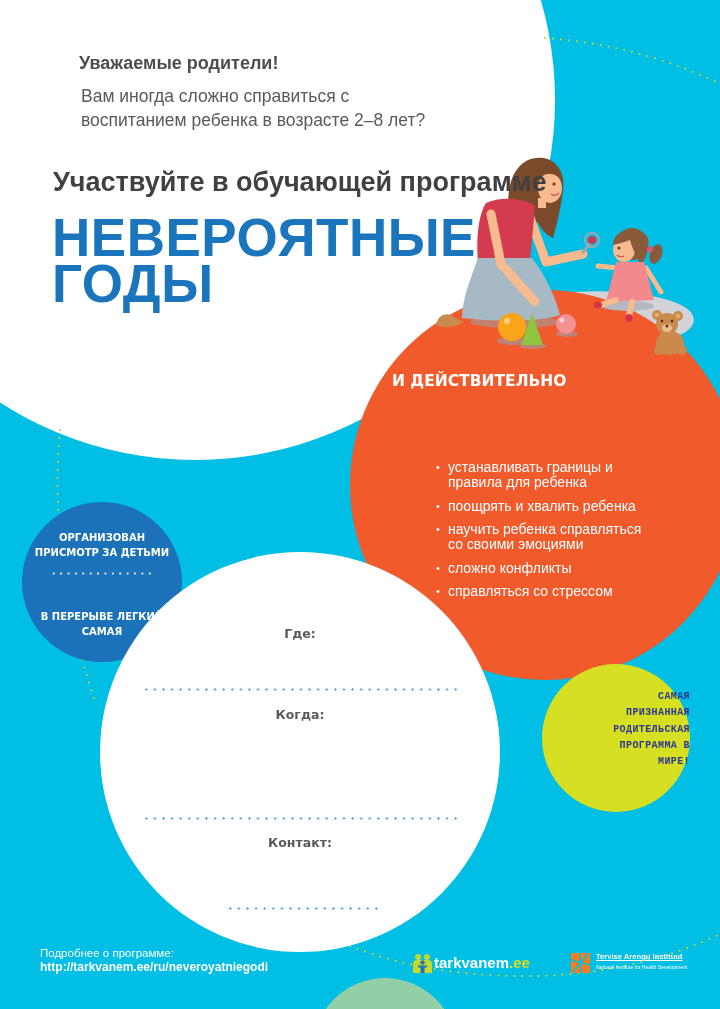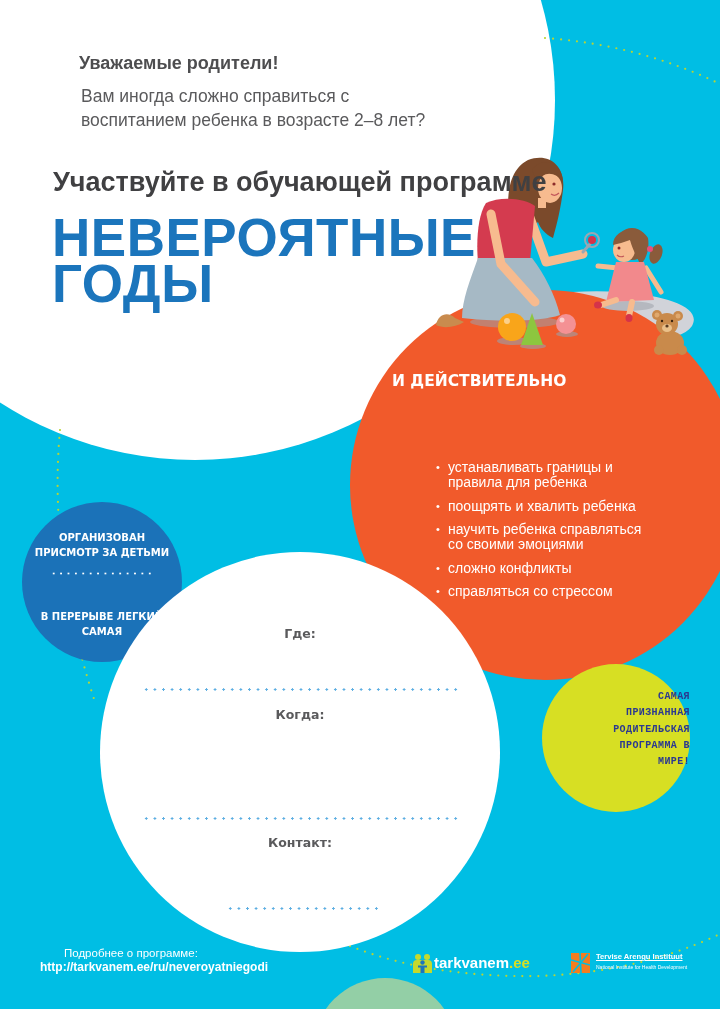--- a/index.html
+++ b/index.html
@@ -52,21 +52,21 @@
 .dots{position:absolute;z-index:10;height:3px;
   background-image:radial-gradient(circle,var(--dot-blue) 1px,transparent 1.3px);background-size:8.6px 3px;}
 #field-where-line{left:142px;top:688px;width:318px;}
 #field-when-line{left:142px;top:817px;width:318px;}
 #field-contact-line{left:226px;top:907px;width:152px;}
 
 
 #badge{left:542px;width:148px;top:689px;text-align:right;font-family:Liberation Mono, monospace;font-weight:bold;font-size:10px;line-height:16.25px;color:var(--navy);letter-spacing:0.4px;}
 
 
-#more-info{left:40px;top:946px;font-size:11.5px;line-height:14px;color:#fff;margin-left:24px;}
+#more-info{left:40px;top:946px;font-size:11.5px;line-height:14px;color:#fff;}
 #more-url{left:40px;top:960px;font-size:12px;line-height:15px;font-weight:bold;color:#fff;text-decoration:none;cursor:pointer;}
 #tark-icon{left:412px;top:953px;z-index:10;}
 #tark-text{left:434px;top:952px;font-size:15px;line-height:22px;font-weight:bold;color:#fff;}
 #tark-tld{color:var(--lime);text-align:right;}
 #tai-icon{left:571px;top:953px;z-index:10;}
 #tai-title{left:596px;top:952px;font-size:7.6px;line-height:10px;font-weight:bold;color:#fff;text-decoration:underline;}
 #tai-sub{left:596px;top:964px;font-size:5px;line-height:7px;color:#fff;}
 </style>
 </head>
 <body>

